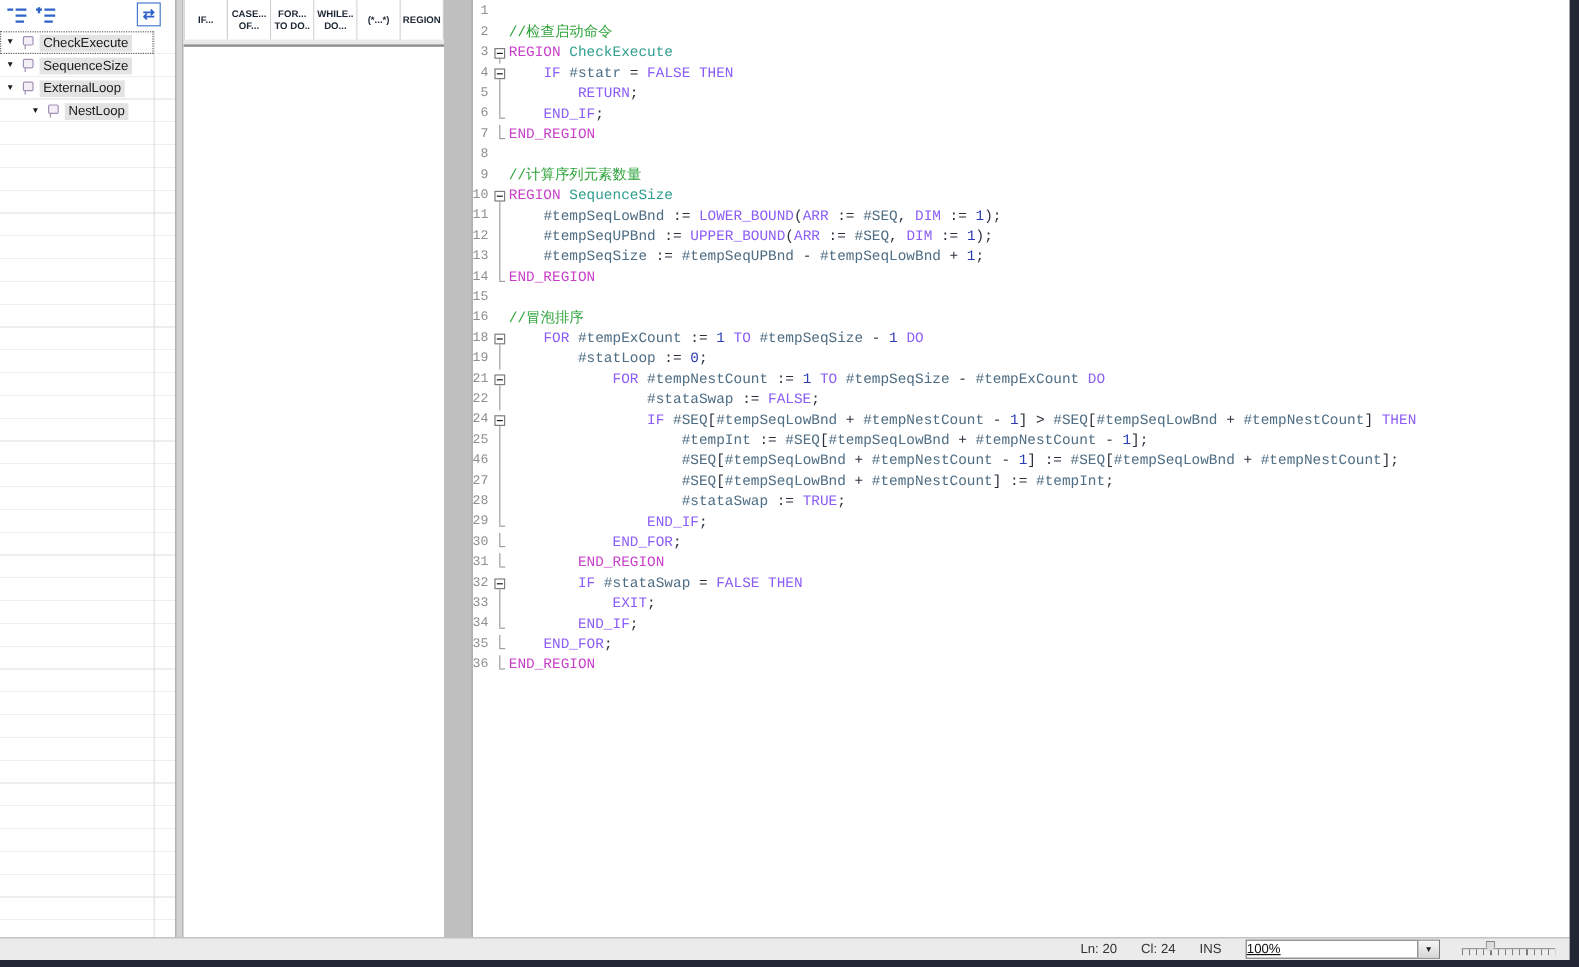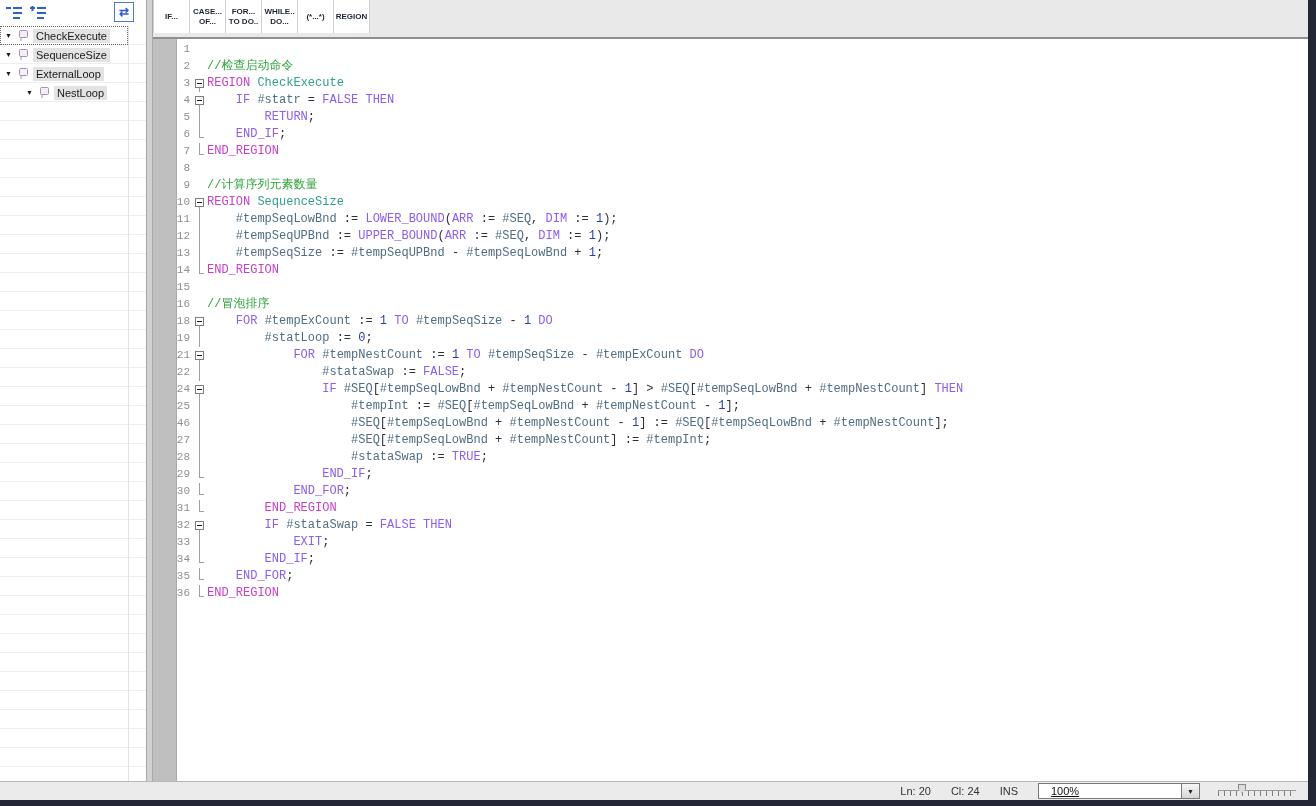--- a/index.html
+++ b/index.html
@@ -24,21 +24,21 @@
   .trow.sel{outline:1px dotted #666;outline-offset:-1px;}
   .trow .tri{width:11px;font-size:7px;color:#1a1a1a;flex:none;}
   .trow .ticon{flex:none;margin:0 3px 0 1px;display:flex;}
   .trow .tlabel{font-size:11px;color:#1a1a1a;background:#e3e3e3;padding:0 3px;line-height:14px;white-space:nowrap;}
 
   
   .vdivider{position:absolute;left:146px;top:0;width:7px;bottom:24px;background:#d2d2d2;
     border-left:1px solid #a8a8a8;border-right:1px solid #a8a8a8;box-sizing:border-box;}
 
   
-  .main{position:absolute;left:153px;top:0;right:8px;bottom:24px;background:#fff;display:flex;flex-direction:column;}
+  .main{position:absolute;left:153px;top:0;right:8px;bottom:24px;background:#fff;display:flex;flex-direction:row;}
   .toolbar{height:37px;flex:none;background:#e9e9e9;border-bottom:2px solid #8f8f8f;display:flex;align-items:flex-start;}
   .tbtn{width:35px;height:33px;background:#fff;border-right:1px solid #cfcfcf;font-size:8px;font-weight:bold;color:#1c2633;
     display:flex;flex-direction:column;align-items:center;justify-content:center;line-height:1.25;text-align:center;cursor:default;}
   .tbtn:first-child{border-left:1px solid #cfcfcf;}
 
   .editor{flex:1;position:relative;overflow:hidden;background:#fff;
     font-family:"Liberation Mono","DejaVu Sans Mono",monospace;}
   .margin-strip{position:absolute;left:0;top:0;bottom:0;width:23px;background:#bfbfbf;border-right:1px solid #aaa;}
   .code{position:absolute;left:0;top:2px;right:0;}
   .line{display:flex;height:17px;line-height:17px;font-size:12px;position:relative;}
@@ -63,21 +63,21 @@
   .cmt{color:#2fa43b;}
   .reg{color:#c93fc9;}
   .rname{color:#2f9e8e;}
   .pl{color:#222;}
 
   
   .statusbar{position:absolute;left:0;right:8px;bottom:6px;height:18px;background:#ebebeb;border-top:1px solid #b8b8b8;
     display:flex;align-items:center;justify-content:flex-end;font-size:11px;color:#333;}
   .sb-field{margin-right:20px;white-space:nowrap;}
   .combo{width:162px;height:16px;background:#fff;border:1px solid #7a7a7a;display:flex;box-sizing:border-box;margin-right:18px;}
-  .combo-text{flex:1;font-size:11px;padding:1px 0 0 12px;color:#111;text-decoration:underline;}
+  .combo-text{flex:1;font-size:11px;padding:1px 0 0 0;color:#111;text-decoration:underline;}
   .combo-btn{flex:none;width:17px;border-left:1px solid #7a7a7a;background:linear-gradient(#f7f7f7,#d6d6d6);
     display:flex;align-items:center;justify-content:center;font-size:7px;color:#222;}
   .slider{position:relative;width:78px;height:14px;margin-right:12px;}
   .slider .track{position:absolute;left:0;right:0;top:6px;height:1px;background:#999;}
   .slider .ticks{position:absolute;left:0;right:0;top:7px;height:5px;
     background:repeating-linear-gradient(to right,#7e7e7e 0 1px,transparent 1px 6px);}
   .slider .thumb{position:absolute;left:20px;top:0;width:8px;height:9px;background:#dcdcdc;border:1px solid #8a8a8a;
     box-sizing:border-box;clip-path:polygon(0 0,100% 0,100% 55%,50% 100%,0 55%);}
 </style>
 </head>

